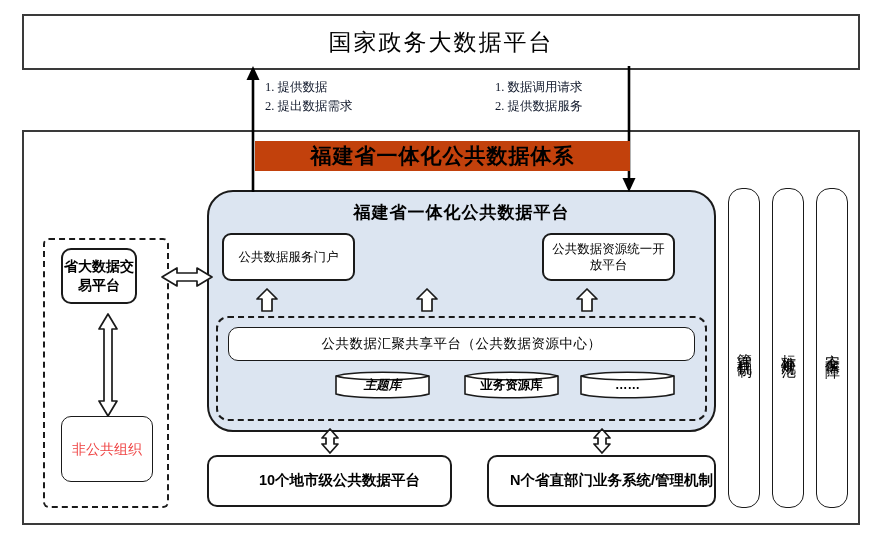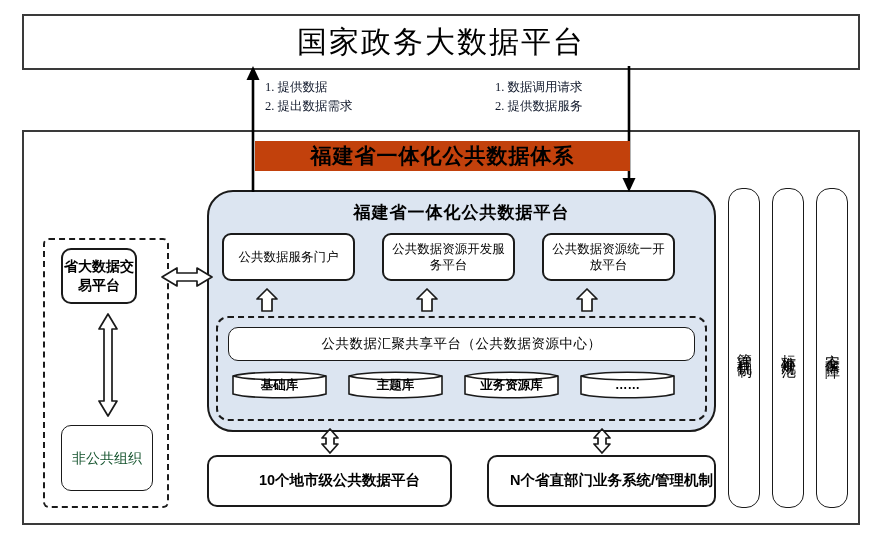--- a/index.html
+++ b/index.html
@@ -21,21 +21,21 @@
   
   .frame{
     border:2px solid #3a3a3a;
     background:#fff;
   }
   .national-box{
     left:22px;top:14px;width:838px;height:56px;
     display:flex;align-items:center;justify-content:center;
   }
   .national-title{
-    font-size:30px;letter-spacing:2px;color:#000;font-weight:400;text-align:right;
+    font-size:23px;letter-spacing:2px;color:#000;font-weight:400;text-align:right;
   }
   .system-frame{
     left:22px;top:130px;width:838px;height:395px;
   }
 
   
   .system-title{
     left:255px;top:141px;width:375px;height:30px;
     display:flex;align-items:center;justify-content:center;
     font-size:21px;font-weight:bold;letter-spacing:1px;
@@ -83,42 +83,42 @@
     background:#fff;border:1.6px solid #1a1a1a;border-radius:10px;
     display:flex;align-items:center;justify-content:center;
     font-size:13.5px;letter-spacing:.5px;
   }
   .db{
     top:370px;height:30px;width:97px;
     display:flex;align-items:center;justify-content:center;
     font-size:12.5px;font-weight:bold;color:#000;
   }
   .db1{left:231px;}
-  .db2{left:347px;}
+  .db2{left:334px;font-style:italic;}
   .db3{left:463px;}
   .db4{left:579px;}
   .db .dbsvg{position:absolute;left:0;top:0;width:100%;height:100%;}
   .db .dblabel{position:relative;z-index:2;}
 
   
   .left-dashed{
     left:43px;top:238px;width:126px;height:270px;
     border:2px dashed #1a1a1a;border-radius:6px;
   }
   .trade-box{
     left:61px;top:248px;width:76px;height:56px;
     background:#fff;border:2px solid #1a1a1a;border-radius:10px;
     display:flex;align-items:center;justify-content:center;
     text-align:center;font-size:14px;font-weight:bold;line-height:1.35;
   }
   .nonpub-box{
-    left:61px;top:425px;width:92px;height:66px;
+    left:61px;top:416px;width:92px;height:66px;
     background:#fff;border:1.6px solid #1a1a1a;border-radius:10px;
     display:flex;align-items:center;justify-content:center;
-    text-align:center;font-size:14px;color:#14532d;line-height:1.35;
+    text-align:center;font-size:14px;color:#ef4444;line-height:1.35;
   }
   .vert-darrow{left:97px;top:313px;width:22px;height:104px;}
   .horiz-darrow{left:161px;top:266px;width:52px;height:22px;}
 
   
   .pillar{
     top:188px;height:320px;width:32px;
     background:#fff;border:1.8px solid #1a1a1a;border-radius:14px;
     display:flex;align-items:center;justify-content:center;
   }
@@ -180,43 +180,35 @@
   <div class="abs note note-right">1. 数据调用请求
 2. 提供数据服务</div>
 
   <div class="abs frame system-frame"></div>
   <div class="abs system-title">福建省一体化公共数据体系</div>
 
   <div class="abs blue-panel"></div>
   <div class="abs blue-title">福建省一体化公共数据平台</div>
 
   <div class="abs svc svc1">公共数据服务门户</div>
-  <div class="abs svc svc2">公共数据资源开发服务平台</div>
   <div class="abs svc svc3">公共数据资源统一开放平台</div>
 
   <svg class="abs uparrow ua1" viewBox="0 0 22 24">
     <polygon points="11,1 21,11 16,11 16,23 6,23 6,11 1,11" fill="#fff" stroke="#1a1a1a" stroke-width="1.7" stroke-linejoin="round"></polygon>
   </svg>
   <svg class="abs uparrow ua2" viewBox="0 0 22 24">
     <polygon points="11,1 21,11 16,11 16,23 6,23 6,11 1,11" fill="#fff" stroke="#1a1a1a" stroke-width="1.7" stroke-linejoin="round"></polygon>
   </svg>
   <svg class="abs uparrow ua3" viewBox="0 0 22 24">
     <polygon points="11,1 21,11 16,11 16,23 6,23 6,11 1,11" fill="#fff" stroke="#1a1a1a" stroke-width="1.7" stroke-linejoin="round"></polygon>
   </svg>
 
   <div class="abs dashed-inner"></div>
   <div class="abs hub-box">公共数据汇聚共享平台（公共数据资源中心）</div>
 
-  <div class="abs db db1">
-    <svg class="dbsvg" viewBox="0 0 97 30" preserveAspectRatio="none">
-      <path d="M2,6 C20,1 77,1 95,6 L95,24 C77,29 20,29 2,24 Z" fill="#fff" stroke="#1a1a1a" stroke-width="1.6"></path>
-      <path d="M2,6 C20,11 77,11 95,6" fill="none" stroke="#1a1a1a" stroke-width="1.6"></path>
-    </svg>
-    <span class="dblabel">基础库</span>
-  </div>
   <div class="abs db db2">
     <svg class="dbsvg" viewBox="0 0 97 30" preserveAspectRatio="none">
       <path d="M2,6 C20,1 77,1 95,6 L95,24 C77,29 20,29 2,24 Z" fill="#fff" stroke="#1a1a1a" stroke-width="1.6"></path>
       <path d="M2,6 C20,11 77,11 95,6" fill="none" stroke="#1a1a1a" stroke-width="1.6"></path>
     </svg>
     <span class="dblabel">主题库</span>
   </div>
   <div class="abs db db3">
     <svg class="dbsvg" viewBox="0 0 97 30" preserveAspectRatio="none">
       <path d="M2,6 C20,1 77,1 95,6 L95,24 C77,29 20,29 2,24 Z" fill="#fff" stroke="#1a1a1a" stroke-width="1.6"></path>

